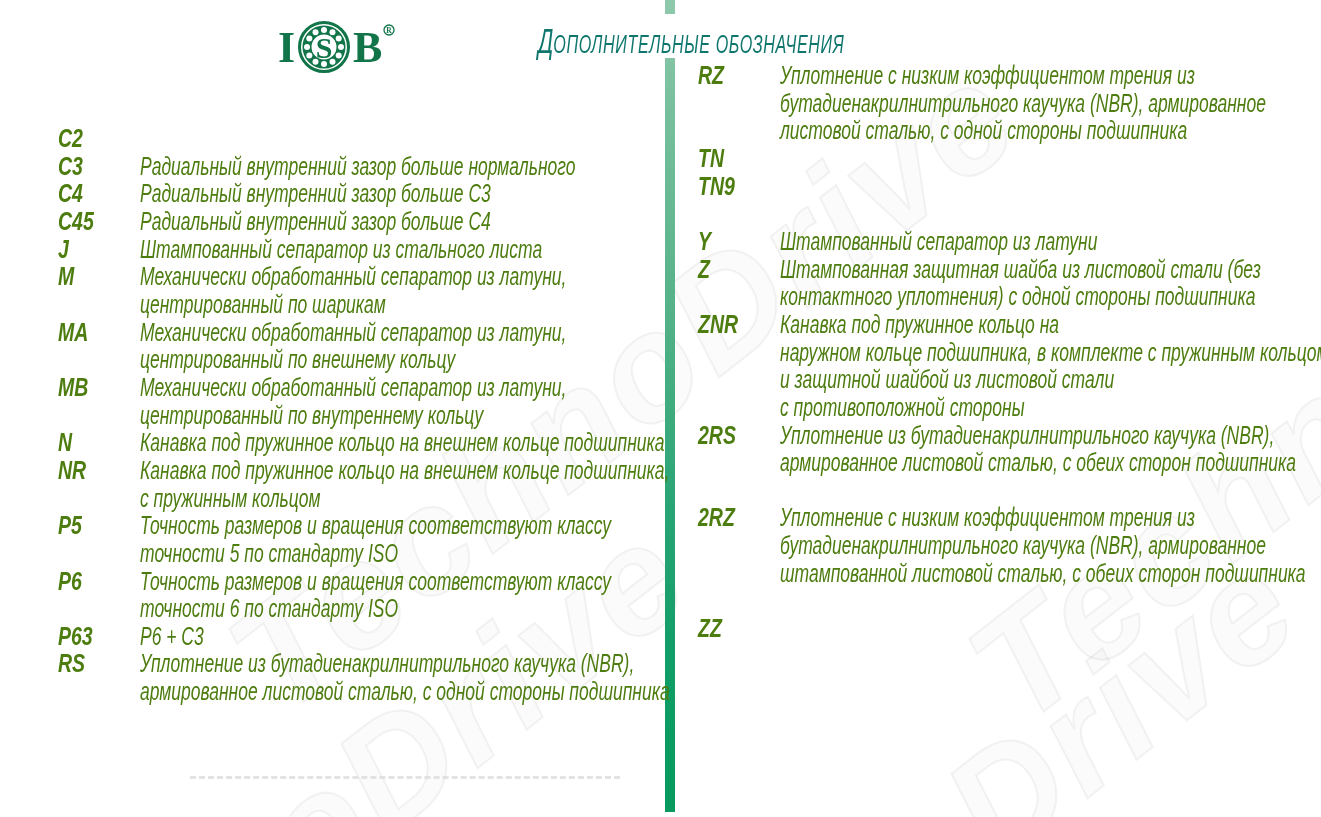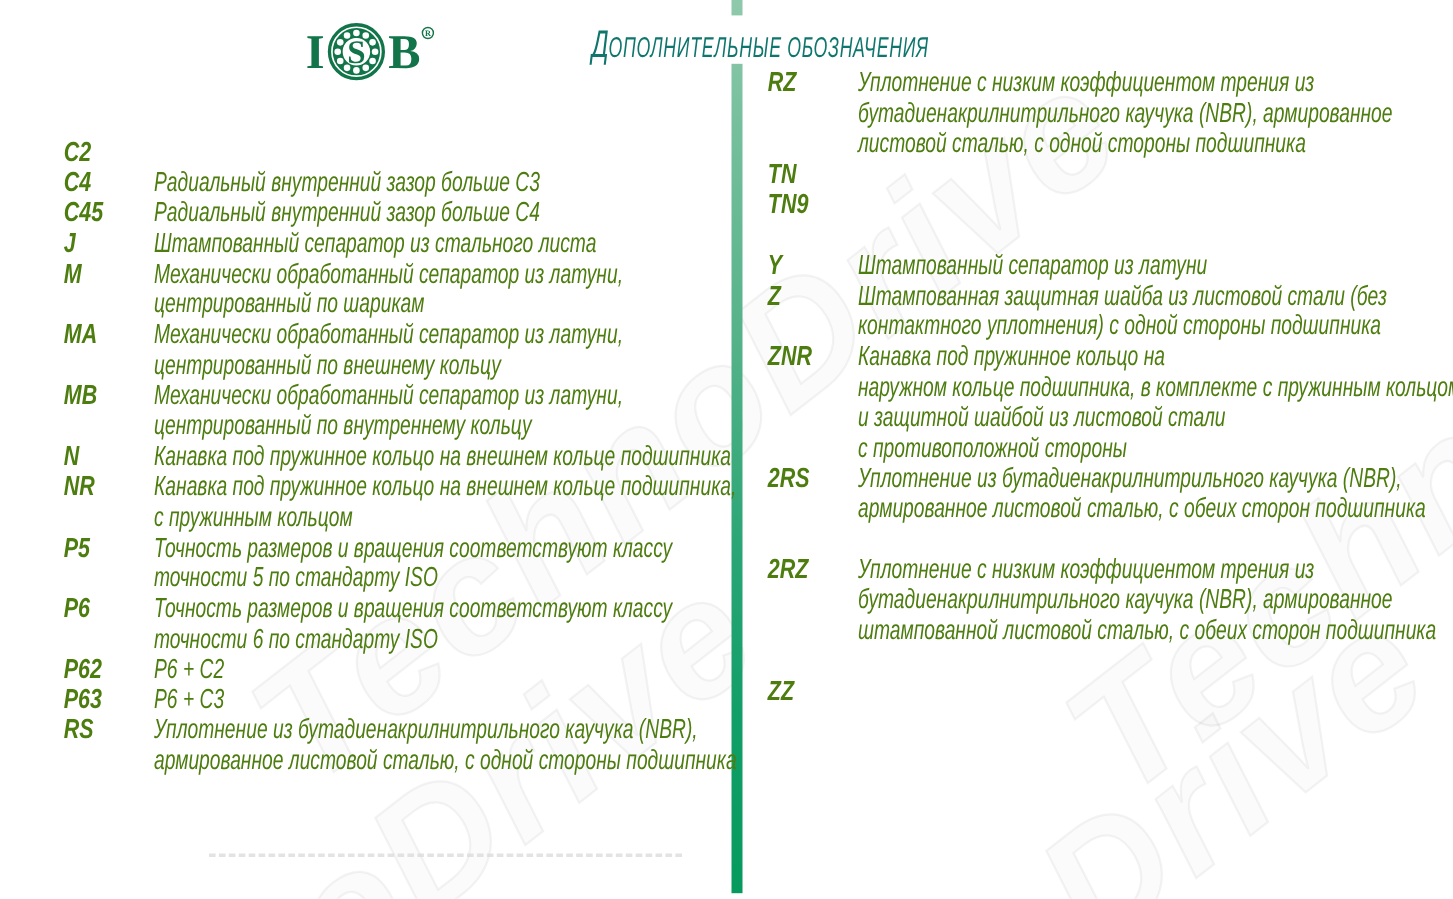--- a/index.html
+++ b/index.html
@@ -90,20 +90,26 @@
   <div class="title">
     <span class="title-inner"><span class="t-initial">Д</span><span class="t-rest">ОПОЛНИТЕЛЬНЫЕ ОБОЗНАЧЕНИЯ</span></span>
   </div>
 
   <div class="col col-left">
 
       <div class="entry">
         <div class="code"><span class="sq">C2</span></div>
       </div>
 
+      <div class="entry">
+        <div class="code"><span class="sq">C3</span></div>
+        <div class="desc">
+          <div class="desc-line">Радиальный внутренний зазор больше нормального</div>
+        </div>
+      </div>
 
       <div class="entry">
         <div class="code"><span class="sq">C4</span></div>
         <div class="desc">
           <div class="desc-line">Радиальный внутренний зазор больше C3</div>
         </div>
       </div>
 
       <div class="entry">
         <div class="code"><span class="sq">C45</span></div>
@@ -168,26 +174,20 @@
 
       <div class="entry">
         <div class="code"><span class="sq">P6</span></div>
         <div class="desc">
           <div class="desc-line">Точность размеров и вращения соответствуют классу</div>
           <div class="desc-line">точности 6 по стандарту ISO</div>
         </div>
       </div>
 
 
-      <div class="entry">
-        <div class="code"><span class="sq">P62</span></div>
-        <div class="desc">
-          <div class="desc-line">P6 + C2</div>
-        </div>
-      </div>
 
       <div class="entry">
         <div class="code"><span class="sq">P63</span></div>
         <div class="desc">
           <div class="desc-line">P6 + C3</div>
         </div>
       </div>
 
       <div class="entry">
         <div class="code"><span class="sq">RS</span></div>

